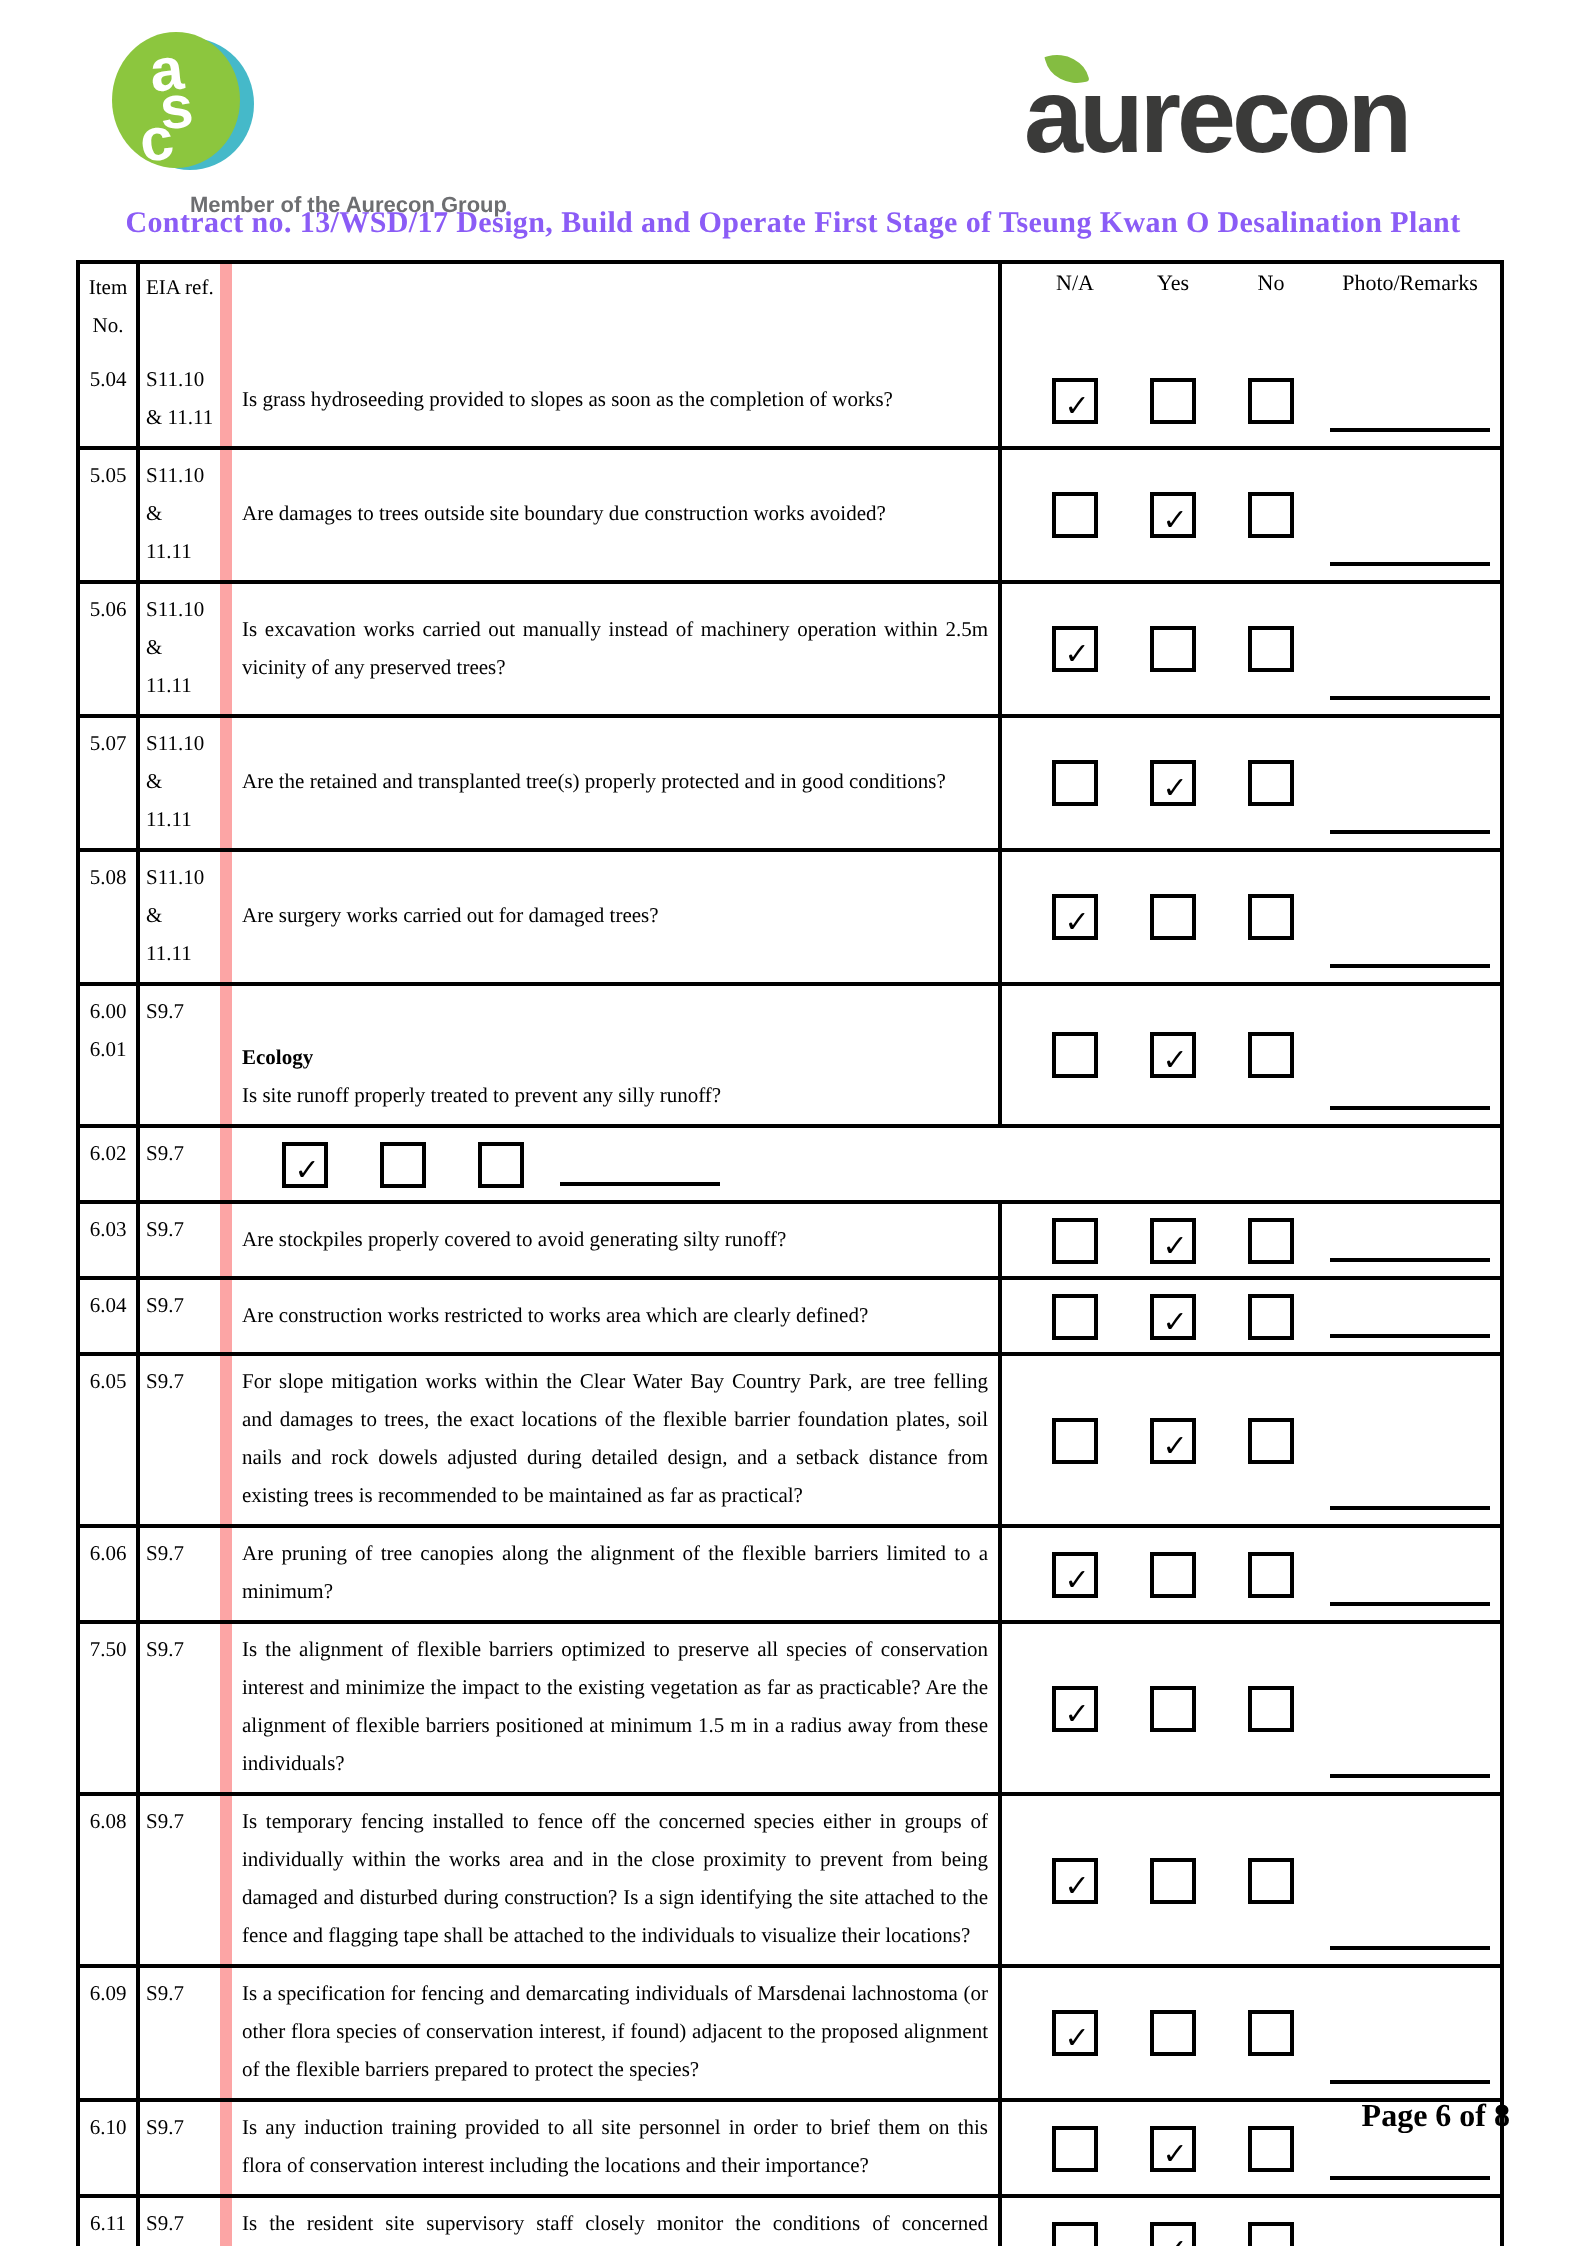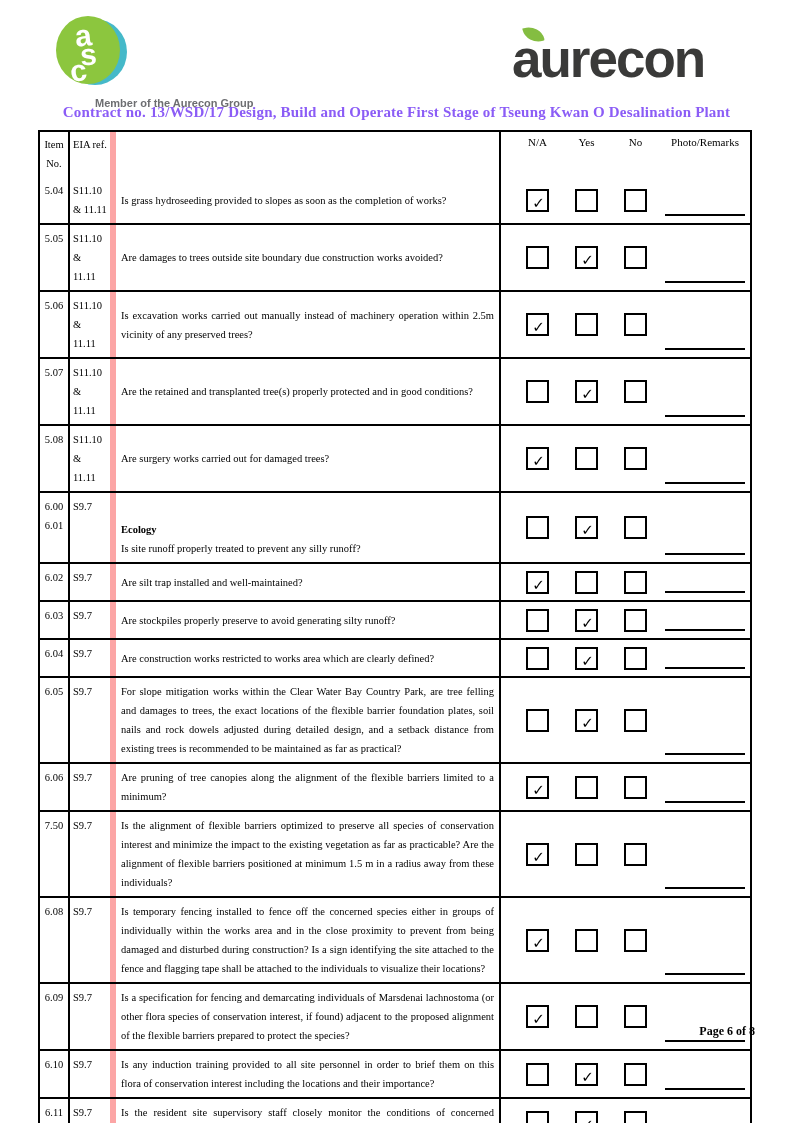--- a/index.html
+++ b/index.html
@@ -85,22 +85,22 @@
   
   .thead { min-height: 38px; align-items: stretch; }
   .thead .c-item, .thead .c-eia { padding-top: 3px; }
   .thead .c-checks { align-items: flex-start; padding-top: 4px; }
   .thead .chk-col, .thead .remarks-col { font-size: 11px; text-align: center;
     display: block; padding-bottom: 0; align-self: auto; }
   .thead .remarks-col { padding-top: 0; }
 
   
   .footer {
-    position: absolute; right: 38px; top: 1024px;
-    font-size: 12px; font-weight: bold; color: #000;
+    position: absolute; right: 38px; top: 1050px;
+    font-size: 16px; font-weight: bold; color: #000;
   }
 </style>
 </head>
 <body>
 
 <div class="page">
 
   <div class="acuity">
     <div class="acuity-top">
       <div class="acuity-mark">
@@ -313,24 +313,20 @@
       </div>
       <div class="remarks-col">
         <div class="remarks-line"></div>
       </div>
     </div>
   </div>
 
   <div class="trow">
     <div class="c-item">6.02</div>
     <div class="c-eia">S9.7</div>
-    <div class="c-q">
-
-      <div>Are silt trap installed and well-maintained?</div>
-    </div>
     <div class="c-checks">
       <div class="chk-col">
         <div class="checkbox">
                 <span class="mark">✓</span>
               </div>
       </div>
       <div class="chk-col">
         <div class="checkbox">
                 <span class="mark"></span>
               </div>
@@ -344,21 +340,21 @@
         <div class="remarks-line"></div>
       </div>
     </div>
   </div>
 
   <div class="trow">
     <div class="c-item">6.03</div>
     <div class="c-eia">S9.7</div>
     <div class="c-q">
 
-      <div>Are stockpiles properly preserve to avoid generating silty runoff?</div>
+      <div>Are stockpiles properly covered to avoid generating silty runoff?</div>
     </div>
     <div class="c-checks">
       <div class="chk-col">
         <div class="checkbox">
                 <span class="mark"></span>
               </div>
       </div>
       <div class="chk-col">
         <div class="checkbox">
                 <span class="mark">✓</span>

